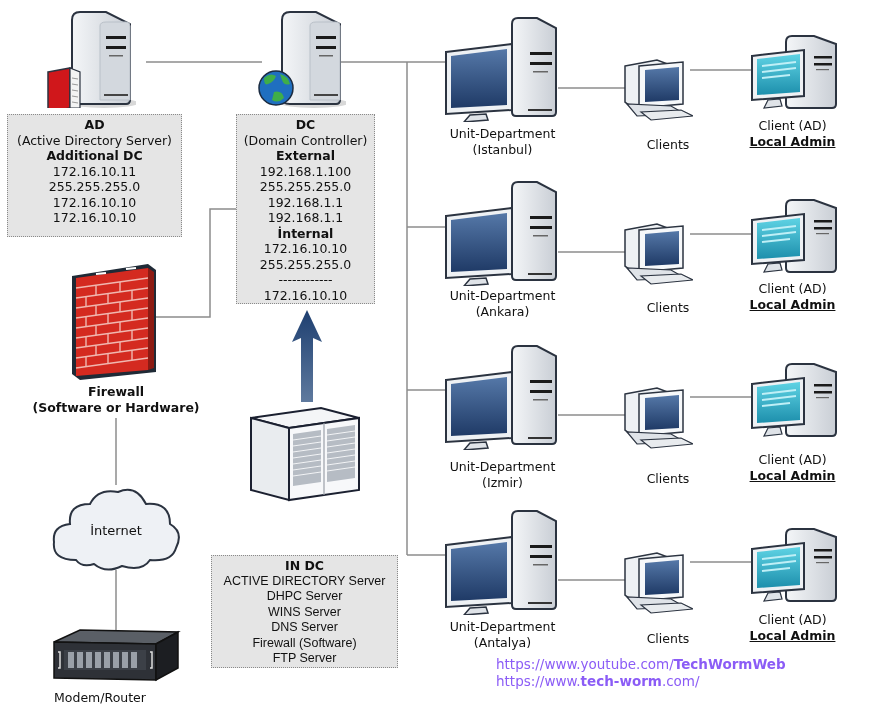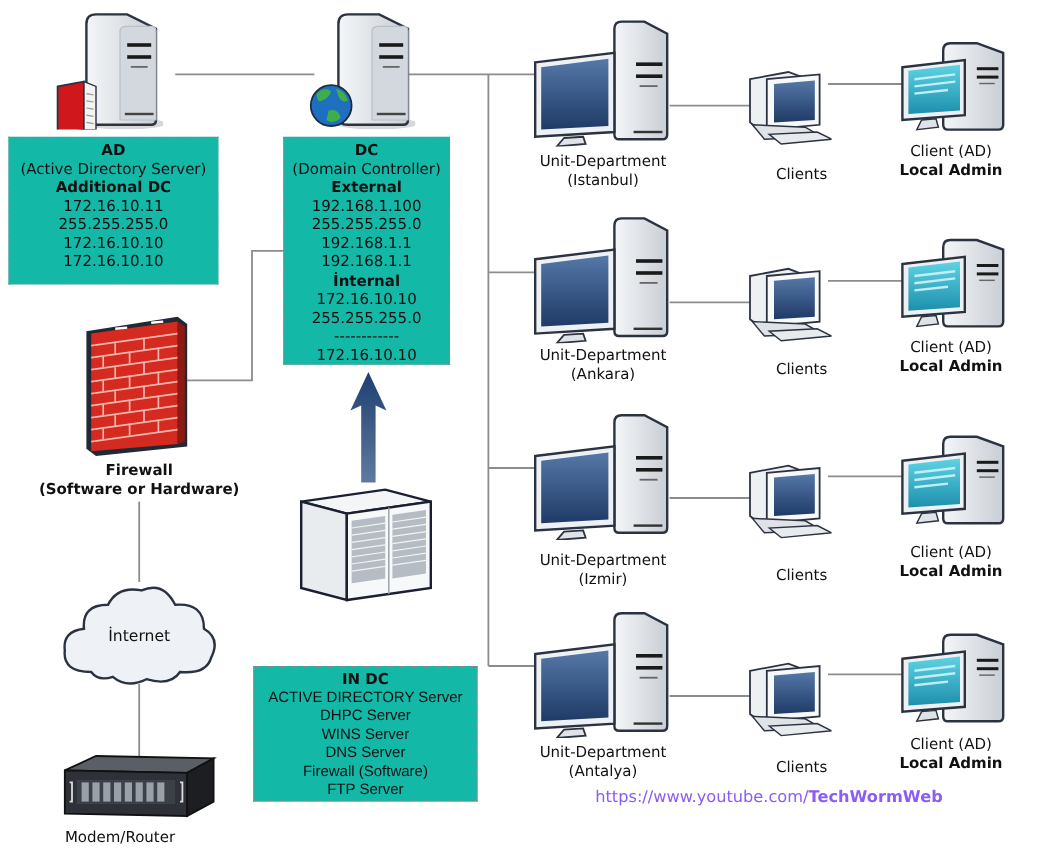--- a/index.html
+++ b/index.html
@@ -1,24 +1,24 @@
 <!DOCTYPE html>
 <html><head>
 <meta charset="utf-8">
 <style>
   html, body { margin:0; padding:0; background:#ffffff; }
   body { width:879px; height:720px; position:relative; overflow:hidden;
          font-family:"DejaVu Sans", "Liberation Sans", sans-serif; color:#111; }
   .abs { position:absolute; }
   svg.lines { position:absolute; left:0; top:0; width:879px; height:720px; }
-  .box { position:absolute; border:1px dotted #8a8a8a; background:#14b8a6;
+  .box { position:absolute; border:1px dotted #8a8a8a; background:#e5e5e5;
          text-align:center; font-size:12.5px; line-height:15.5px; box-sizing:border-box; padding-top:2px; }
   .box .b { font-weight:bold; }
   .lbl { position:absolute; text-align:center; font-size:12.5px; line-height:15.5px; white-space:nowrap; }
-  .lbl .b { font-weight:bold; }
+  .lbl .b { font-weight:bold;text-decoration:underline; }
   .boxsm { font-family:"Liberation Sans", sans-serif; font-size:12.5px; line-height:15.5px; }
   .footer { position:absolute; left:496px; top:656px; font-size:13.5px; line-height:17px; color:#8b5cf6; }
   .footer .b { font-weight:bold; }
 </style>
 </head>
 <body>
 
 <svg class="lines" viewBox="0 0 879 720">
   <g stroke="#8c8c8c" stroke-width="1.5" fill="none">
     <line x1="146" y1="62" x2="262" y2="62"></line>
@@ -288,13 +288,14 @@
       <use href="#admin" width="90" height="80"></use>
     </svg>
   <div class="lbl" style="left:735px;top:612px;width:115px;">
     <div>Client (AD)</div>
     <div class="b">Local Admin</div>
   </div>
 </div>
 
 <div class="footer">
   <div><span>https://www.youtube.com/</span><span class="b">TechWormWeb</span></div>
+  <div><span>https://www.</span><span class="b">tech-worm</span><span>.com/</span></div>
 </div>
 
 </body></html>

